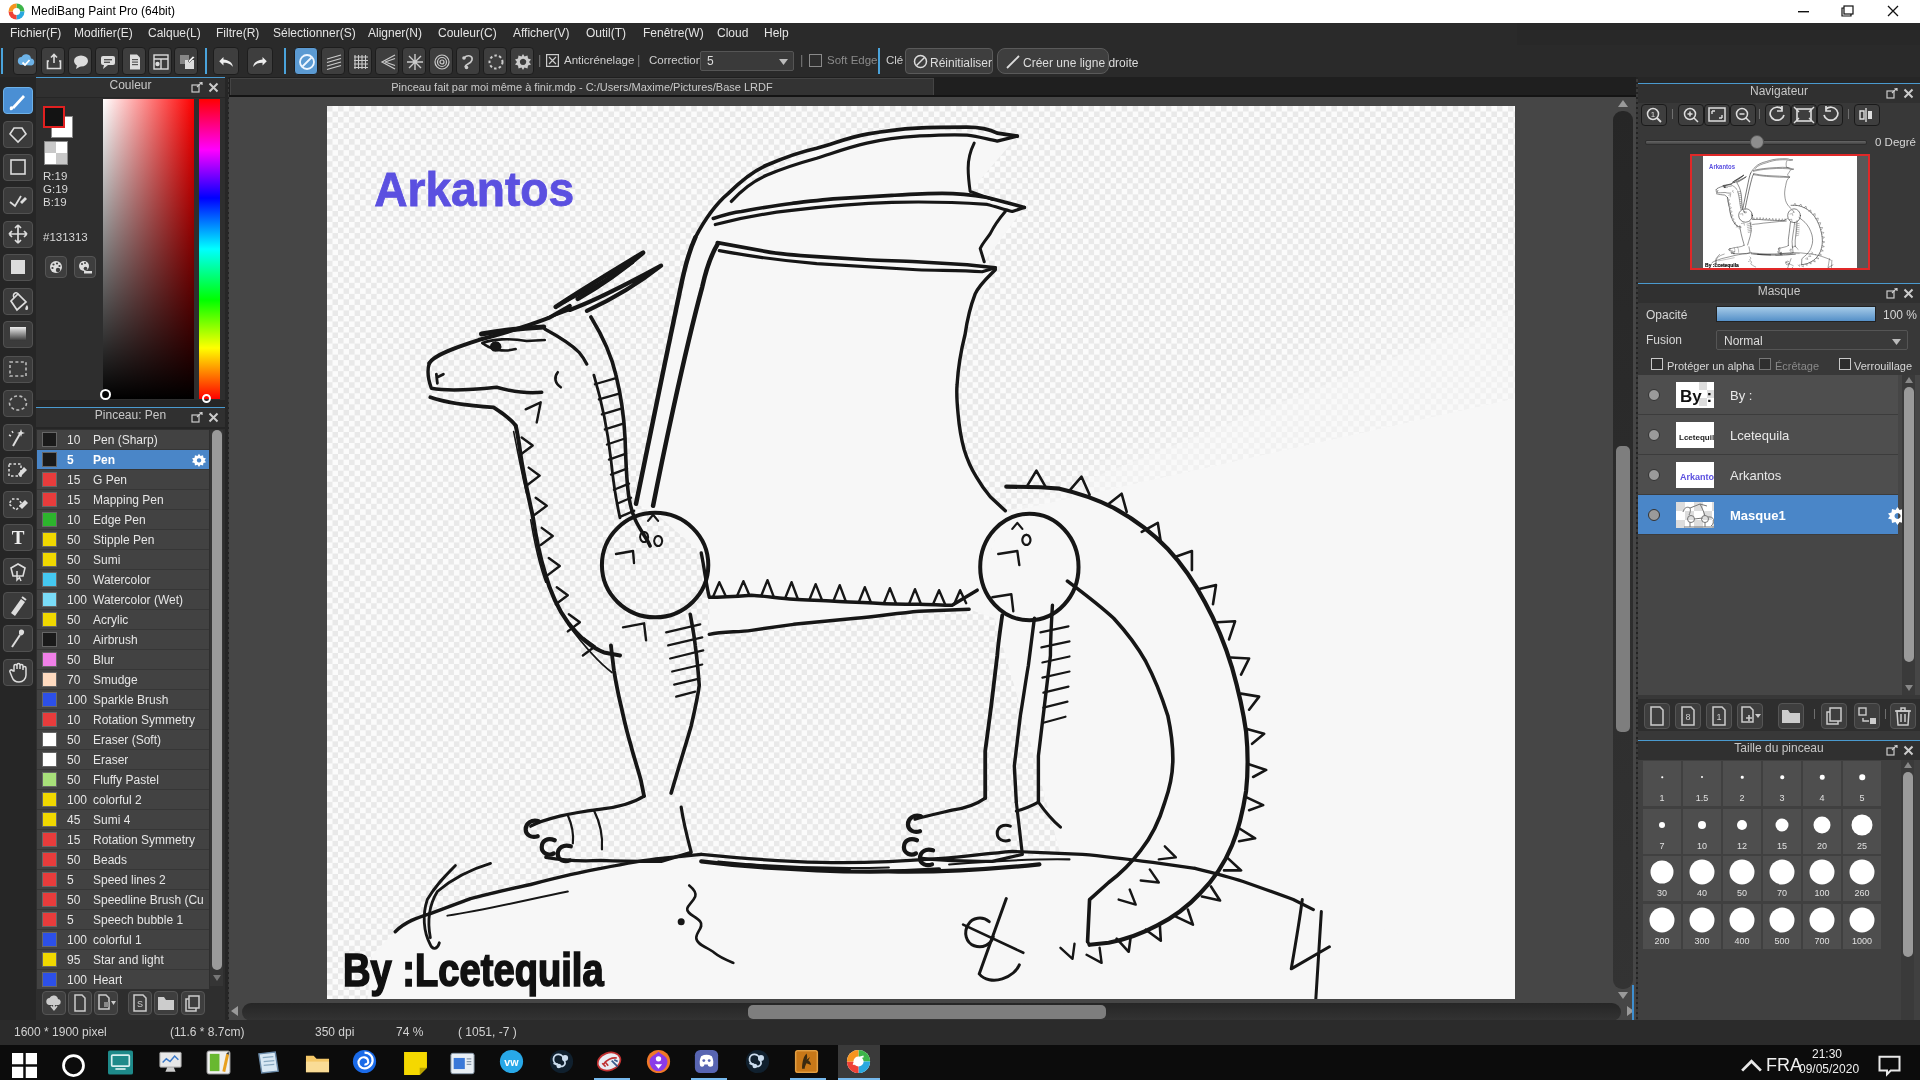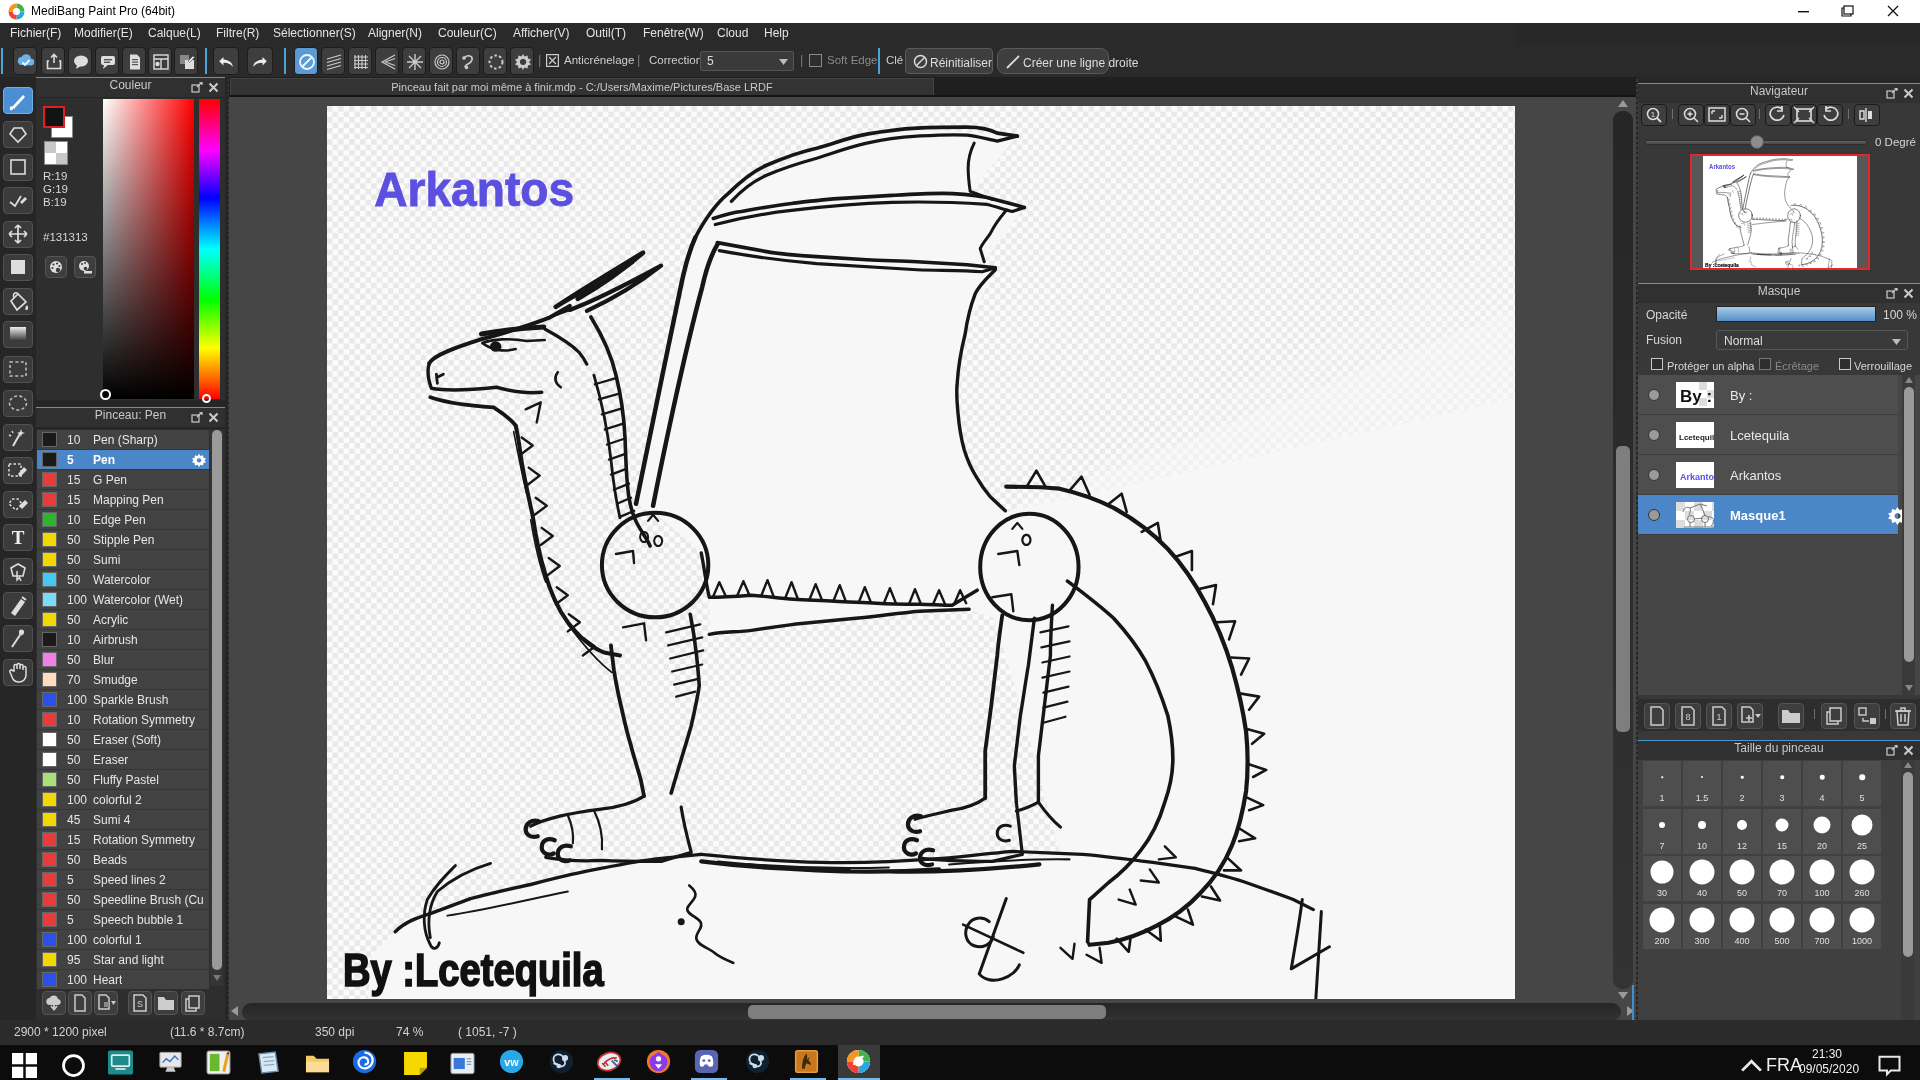--- a/index.html
+++ b/index.html
@@ -1013,21 +1013,21 @@
           <div class="n">1000</div>
         </div>
       </div>
     <div class="abs" style="left:263px;top:683px;width:13px;height:330px;background:#3a3a3a"></div>
     <div class="abs" style="left:264.5px;top:695px;width:10px;height:185px;background:#9a9a9a;border-radius:5px"></div>
     <div class="sarrow" style="left:266px;top:685px;border-left:4px solid transparent;border-right:4px solid transparent;border-bottom:6px solid #888"></div>
     <div class="sarrow" style="left:266px;top:1000px;border-left:4px solid transparent;border-right:4px solid transparent;border-top:6px solid #888"></div>
   </div>
 
   <div id="statusbar" class="abs">
-    <span style="left:14px">2900 * 1200 pixel</span>
+    <span style="left:14px">1600 * 1900 pixel</span>
     <span style="left:170px">(11.6 * 8.7cm)</span>
     <span style="left:315px">350 dpi</span>
     <span style="left:396px">74 %</span>
     <span style="left:458px">( 1051, -7 )</span>
   </div>
 
   <div id="taskbar" class="abs">
     <div class="abs" style="left:838px;top:0;width:42px;height:35px;background:#3a3a3a;border-bottom:2px solid #76b9ed"></div>
     <div class="underline" style="left:594px;width:36px"></div>
     <div class="underline" style="left:691px;width:36px"></div>

